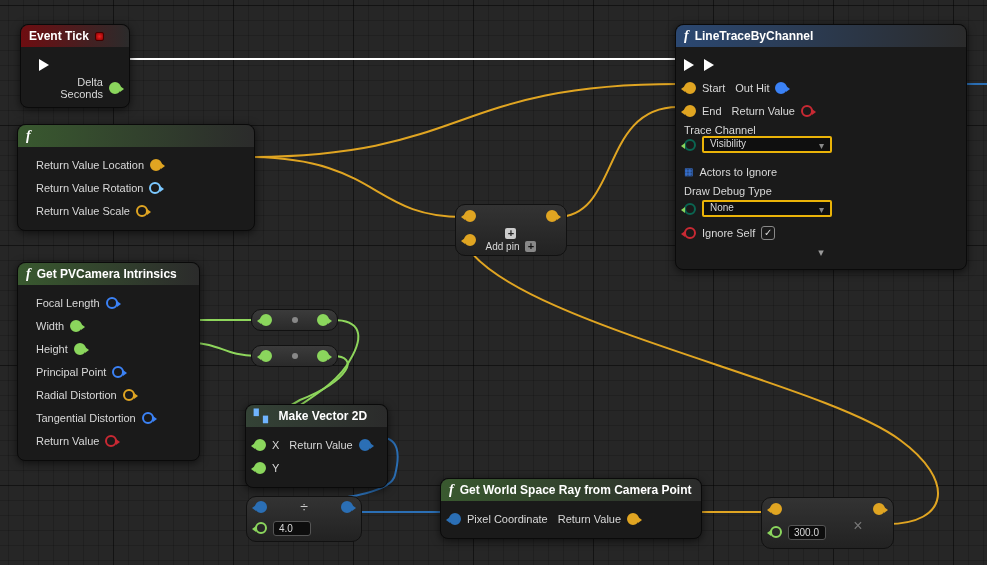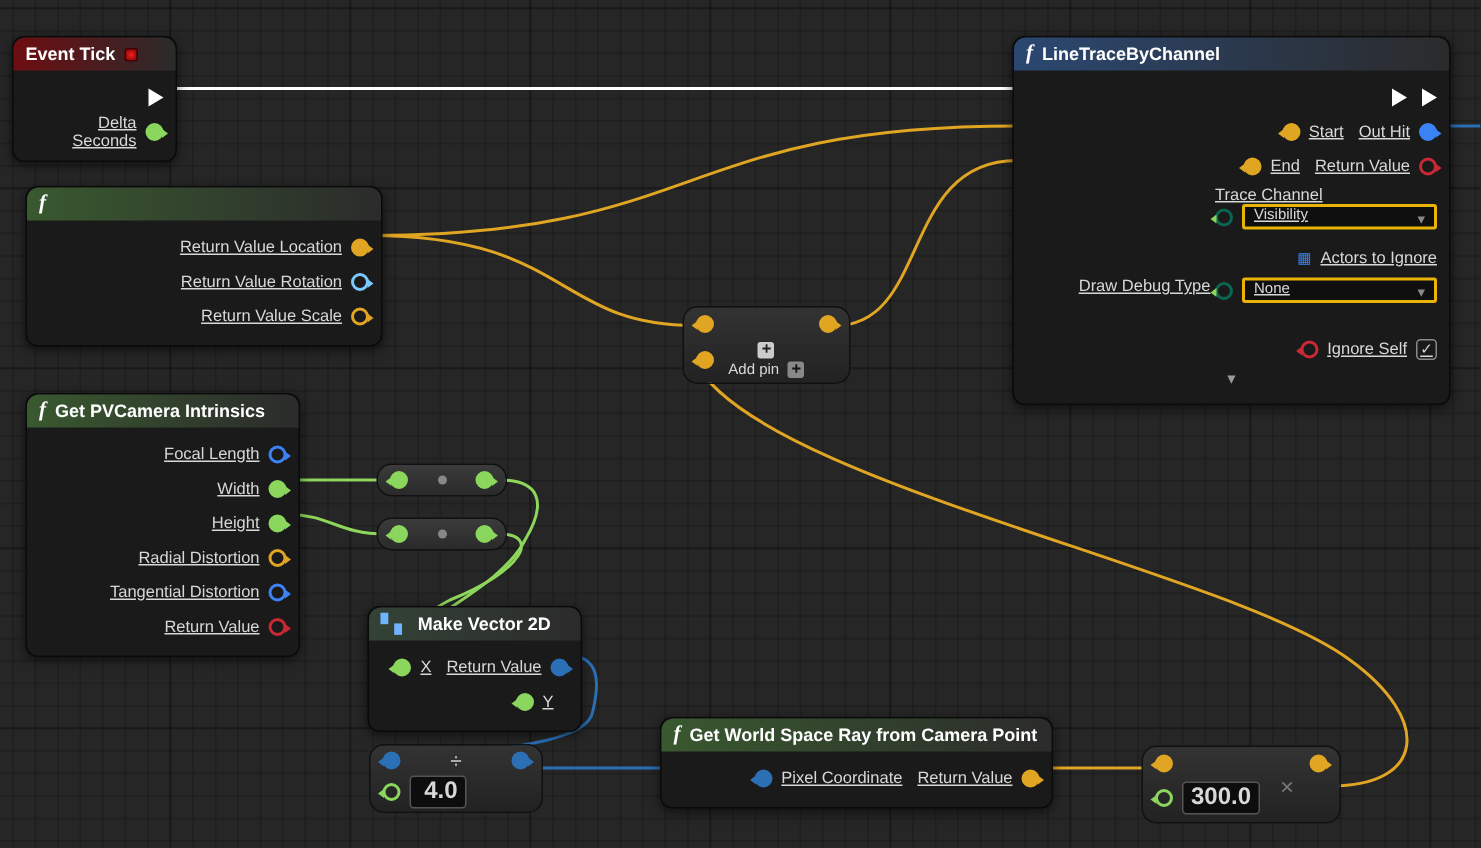--- a/index.html
+++ b/index.html
@@ -18,21 +18,21 @@
 }
 .wires{position:absolute;inset:0;pointer-events:none;}
 .node{position:absolute;background:#1a1a1a;border:1px solid #0a0a0a;border-radius:8px;box-shadow:0 2px 8px rgba(0,0,0,.6);}
 .node .hdr{border-radius:8px 8px 0 0;padding:4px 8px;font-weight:bold;color:#fff;display:flex;align-items:center;gap:6px;font-size:12px;height:22px;}
 .hdr.red{background:linear-gradient(90deg,#6e0d11 0%,#2b2b2b 100%);}
 .hdr.green{background:linear-gradient(90deg,#39592f 0%,#2b2b2b 100%);}
 .hdr.blue{background:linear-gradient(90deg,#2b4872 0%,#2b2b2b 100%);}
 .hdr.dgreen{background:linear-gradient(90deg,#344336 0%,#2b2b2b 100%);}
 .hdr .ficon{font-style:italic;font-family:serif;font-size:14px;}
 .body{padding:6px 8px 8px 8px;}
-.row{display:flex;align-items:center;height:23px;justify-content:flex-end;gap:10px;text-decoration:underline;}
+.row{display:flex;align-items:center;height:23px;justify-content:flex-start;gap:10px;}
 .lp,.rp{display:flex;align-items:center;gap:6px;}
 .rp{justify-content:flex-end;text-align:right;}
 .pin{width:12px;height:12px;border-radius:50%;border:2px solid;position:relative;flex:0 0 12px;}
 .pin::after{content:"";position:absolute;right:-5px;top:2px;border-left:4px solid;border-top:3px solid transparent;border-bottom:3px solid transparent;}
 .pin.in::after{transform:scaleX(-1);right:auto;left:-5px;}
 .pin.v{border-color:#e0a522;}
 .pin.v::after{border-left-color:#e0a522;}
 .pin.vf{border-color:#e0a522;background:#e0a522;}
 .pin.vf::after{border-left-color:#e0a522;}
 .pin.s{border-color:#7bc8ff;}
@@ -46,21 +46,21 @@
 .pin.bl{border-color:#3b82f6;}
 .pin.bl::after{border-left-color:#3b82f6;}
 .pin.blf{border-color:#3b82f6;background:#3b82f6;}
 .pin.blf::after{border-left-color:#3b82f6;}
 .pin.db{border-color:#2b6fb5;background:#2b6fb5;}
 .pin.db::after{border-left-color:#2b6fb5;}
 .exec{display:inline-block;width:0;height:0;border-left:10px solid #fff;border-top:6px solid transparent;border-bottom:6px solid transparent;}
 .ddn{background:#0f0f0f;border:2px solid #eab308;border-radius:2px;padding:0 20px 2px 6px;font-size:10px;position:relative;min-width:130px;}
 .ddn::after{content:"▾";position:absolute;right:6px;top:2px;color:#888;}
 .chk{width:14px;height:14px;border:1px solid #888;border-radius:3px;background:#1a1a1a;display:inline-flex;align-items:center;justify-content:center;font-size:10px;}
-.num{background:#0d0d0d;border:1px solid #555;border-radius:3px;padding:1px 5px;font-size:16px;min-width:38px;text-align:right;font-weight:bold;}
+.num{background:#0d0d0d;border:1px solid #555;border-radius:3px;padding:1px 5px;font-size:10px;min-width:38px;text-align:left;}
 .expand{text-align:center;color:#999;padding:2px;}
 .tiny{position:absolute;background:linear-gradient(180deg,#3b3b3b,#2a2a2a);border:1px solid #111;border-radius:10px;}
 .tiny .r2{display:flex;align-items:center;justify-content:space-between;padding:4px 8px;}
 .sq{width:9px;height:9px;background:radial-gradient(#e22,#800);border:1px solid #400;border-radius:2px;}
 .plus{display:inline-block;width:11px;height:11px;background:#ccc;border-radius:2px;color:#222;font-weight:bold;font-size:11px;line-height:10px;text-align:center;}
 .mdot{width:6px;height:6px;background:#888;border-radius:50%;}
 .gx{position:absolute;right:25px;top:18px;width:20px;height:20px;display:flex;align-items:center;justify-content:center;font-size:16px;color:#777;}
 .drk{background:linear-gradient(180deg,#333,#222);}
 </style>
 </head>
@@ -88,21 +88,21 @@
 
   <path d="M693 512 C730 512 740 512 768 512" stroke="#e0a522" stroke-width="2" fill="none"></path>
 
   <path d="M887 524 C950 524 955 480 900 440 C820 380 500 320 463 240" stroke="#e0a522" stroke-width="2" fill="none"></path>
 
   <path d="M557 217 C620 217 600 107 678 107" stroke="#e0a522" stroke-width="2" fill="none"></path>
 
   <path d="M963 84 L987 84" stroke="#2b6fb5" stroke-width="2" fill="none"></path>
 </svg>
 
-<div class="node" style="left:8px;top:24px;width:110px">
+<div class="node" style="left:20px;top:24px;width:110px">
   <div class="hdr red">
     <span>Event Tick</span>
     <span class="sq"></span>
   </div>
   <div class="body">
     <div class="row">
         <span></span>
         <span class="exec"></span>
       </div>
     <div class="row">
@@ -162,20 +162,27 @@
         <span class="rp">
           <span>Width</span>
           <span class="pin g"></span>
         </span>
       </div>
     <div class="row">
         <span></span>
         <span class="rp">
           <span>Height</span>
           <span class="pin g"></span>
+        </span>
+      </div>
+    <div class="row">
+        <span></span>
+        <span class="rp">
+          <span>Principal Point</span>
+          <span class="pin bl"></span>
         </span>
       </div>
     <div class="row">
         <span></span>
         <span class="rp">
           <span>Radial Distortion</span>
           <span class="pin v"></span>
         </span>
       </div>
     <div class="row">
@@ -343,21 +350,21 @@
           </span>
         </span>
       </div>
     <div class="row">
         <span class="lp">
           <span style="color:#3b82f6;font-size:10px">▦</span>
           <span>Actors to Ignore</span>
         </span>
       </div>
     <div class="row" style="height:38px;align-items:flex-start;padding-top:2px">
-        <span class="lp" style="flex-direction:row;align-items:flex-start;gap:3px">
+        <span class="lp" style="flex-direction:column;align-items:flex-start;gap:3px">
           <span>Draw Debug Type</span>
           <span class="lp">
             <span class="pin ge in" style="border-color:#0a6551"></span>
             <span class="ddn">None</span>
           </span>
         </span>
       </div>
     <div class="row">
         <span class="lp">
           <span class="pin r in"></span>

